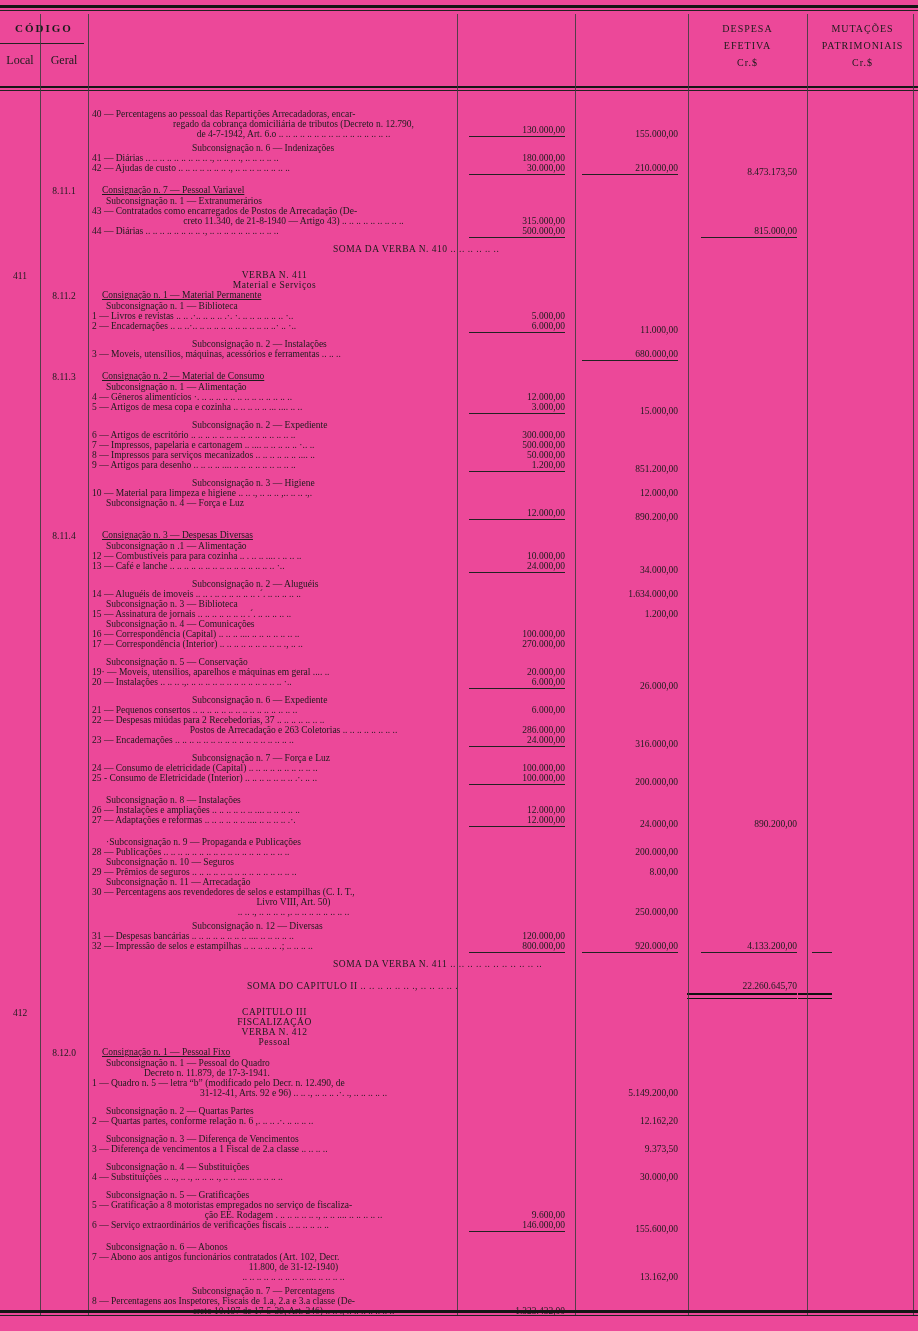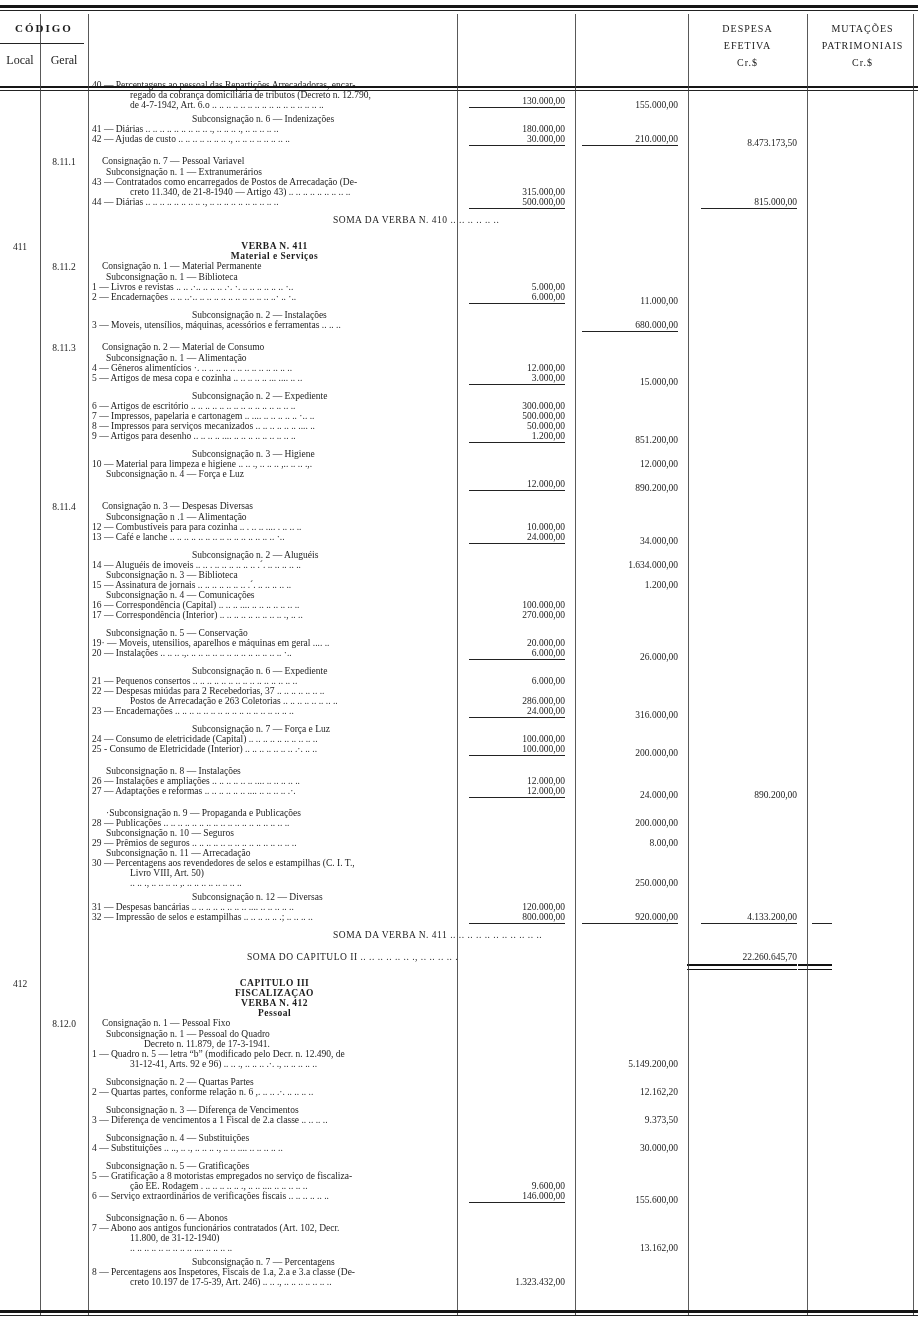--- a/index.html
+++ b/index.html
@@ -1,16 +1,16 @@
 <!DOCTYPE html>
 <html><head>
 <meta charset="utf-8">
 <style>
   html,body{margin:0;padding:0;background:#e8e6e0;}
-  #page{position:relative;width:918px;height:1331px;background:#ffffff;
+  #page{position:relative;width:918px;height:1331px;background:#ec4899;
         font-family:"Liberation Serif","DejaVu Serif",serif;color:#1c1c1c;overflow:hidden;}
   
   .hrule{position:absolute;left:0;right:0;}
   .hrule .a{height:3px;background:#151515;}
   .hrule .b{height:1px;background:#222;margin-top:2px;}
   #top-rule{top:5px;}
   #bottom-rule{top:1310px;}
   
   .vline{position:absolute;top:14px;bottom:16px;width:1px;background:#3c3c3c;opacity:.85;}
   
@@ -18,34 +18,34 @@
           display:grid;grid-template-columns:88px 369px 118px 113px 119px 111px;}
   #h-codigo{position:relative;text-align:center;}
   #h-codigo .codlbl{font-weight:bold;letter-spacing:2px;font-size:11px;padding-top:8px;}
   #h-codigo .codrule{height:1px;background:#222;margin:9px 4px 0 0;}
   #h-codigo .lg{display:grid;grid-template-columns:40px 48px;font-size:12px;padding-top:9px;}
   .h-money{text-align:center;font-size:10px;letter-spacing:1px;padding-top:6px;line-height:17px;}
   #header-bottom-rule{position:absolute;top:86px;left:0;right:0;}
   #header-bottom-rule .a{height:2px;background:#161616;}
   #header-bottom-rule .b{height:1px;background:#222;margin-top:2px;}
   
-  #ledger-body{position:absolute;top:80px;left:0;width:832px;height:1213px;overflow:hidden;}
+  #ledger-body{position:absolute;top:109px;left:0;width:832px;height:1213px;overflow:hidden;}
   .row{display:grid;grid-template-columns:40px 48px 369px 118px 113px 119px 111px;}
   .row.sp1{margin-top:4px;gap:43px;}
   .row.sp2{margin-top:8px;}
   .cell{min-height:1px;}
   .cell.codeL,.cell.codeG{font-size:9.5px;text-align:center;padding-top:1px;}
   .cell.desc{padding-left:4px;font-size:9.5px;line-height:10px;overflow:hidden;}
   .cell.desc .line{white-space:nowrap;overflow:hidden;height:10px;}
-  .kind-item .line.cont{padding-left:38px;}
+  .kind-item .line.cont{padding-left:38px;text-align:center;}
   .kind-sub .line{padding-left:14px;}
   .kind-sub .line.cont{padding-left:52px;}
-  .kind-cons .line{padding-left:10px;}
+  .kind-cons .line{padding-left:10px;text-decoration:underline;}
   .kind-soma .line{padding-left:155px;letter-spacing:.5px;}
-  .kind-title .line{text-align:center;font-weight:bold;letter-spacing:.5px;}
+  .kind-title .line{text-align:center;font-weight:normal;letter-spacing:.5px;}
   .cell.val{display:flex;flex-direction:column;justify-content:flex-end;align-items:flex-end;
             padding-right:10px;font-size:9.5px;line-height:10px;}
   .cell.val .num{white-space:nowrap;}
   .rule.single{width:96px;border-top:1.5px solid #222;height:2px;margin-top:1px;}
   .rule.double{width:110px;border-top:2px solid #111;border-bottom:1px solid #111;height:3px;margin-top:2px;}
 </style>
 </head>
 <body>
 
 <div id="page">

